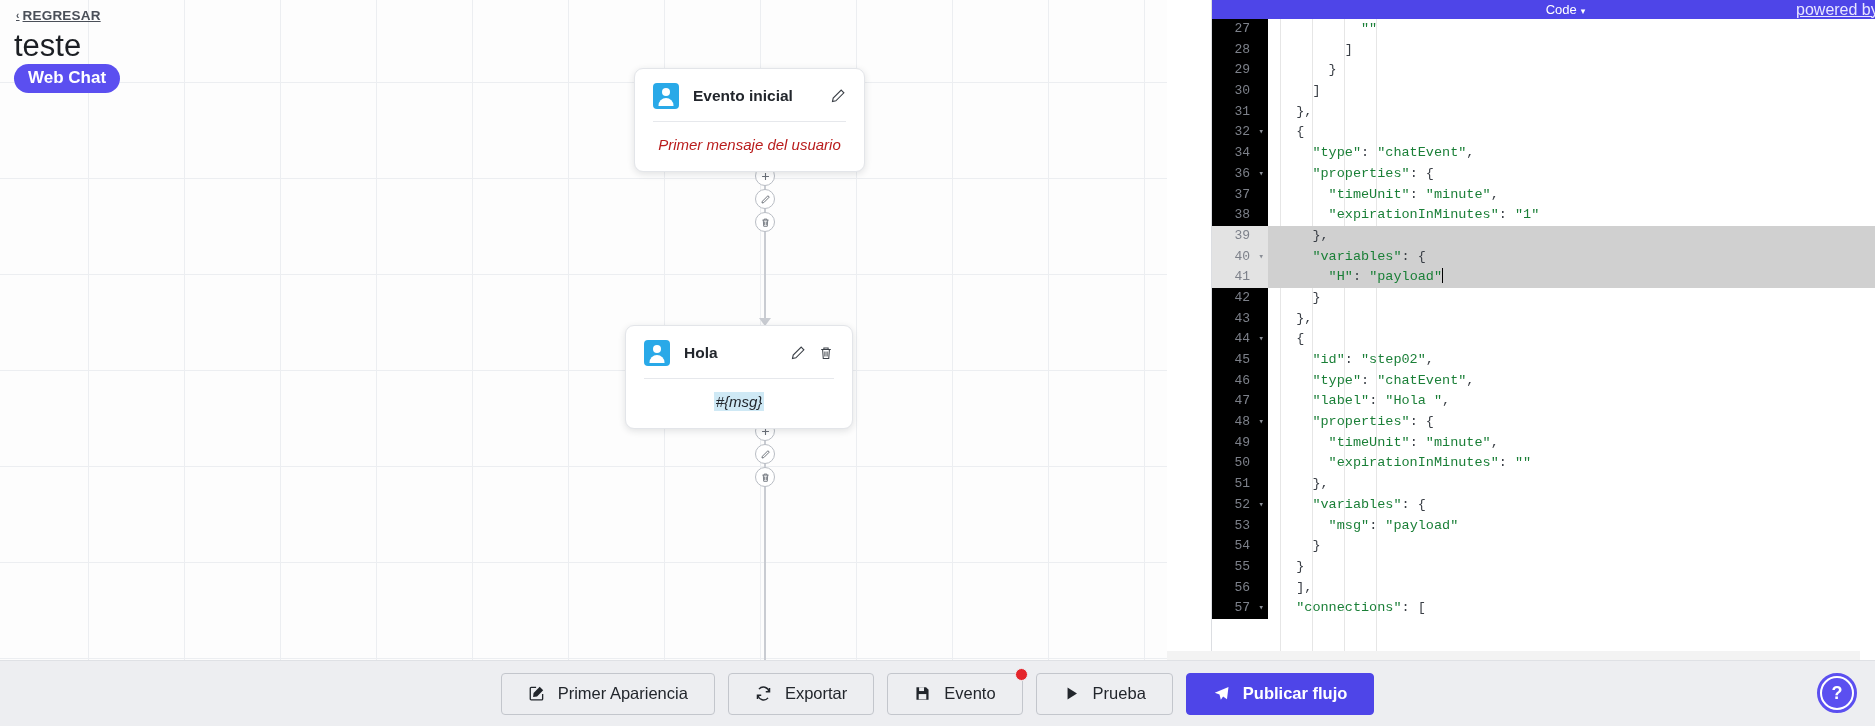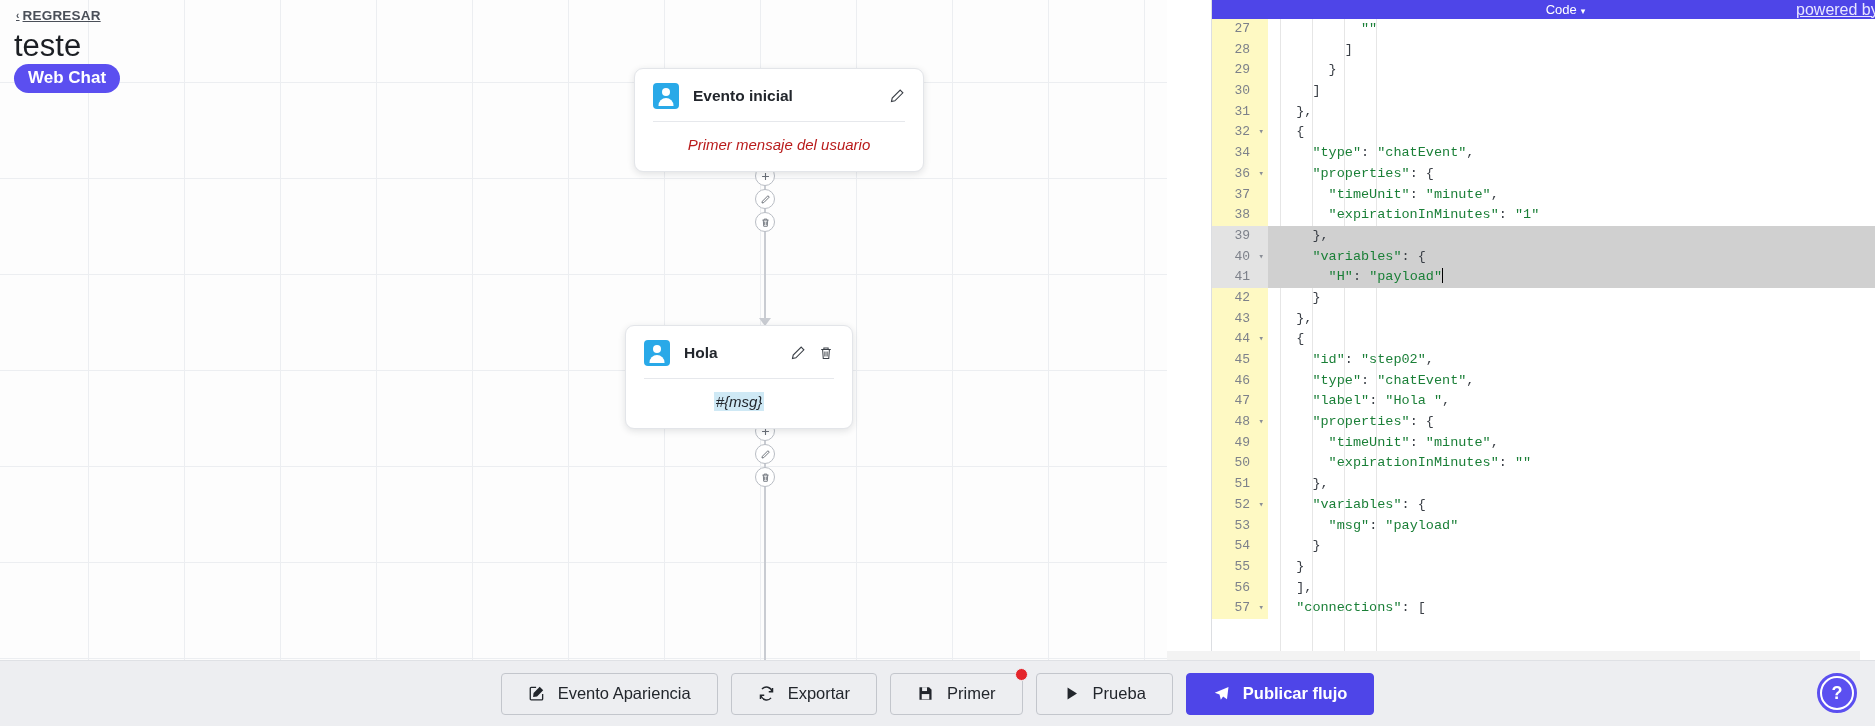--- a/index.html
+++ b/index.html
@@ -72,21 +72,21 @@
   .ico-btn { width: 16px; height: 16px; cursor: pointer; color: #3a3f46; }
   .ico-btn svg { display: block; width: 16px; height: 16px; }
   .node-sep { height: 1px; background: #e6e8ec; margin: 0 18px; }
   .node-body {
     padding: 14px 18px 18px; text-align: center;
     font-size: 15px; font-style: italic; color: #30343a;
   }
   .node-body .ph { color: #b91c1c; }
   .node-body .varchip { background: #cfe9f5; padding: 1px 2px; color: #22262c; }
 
-  #node-1 { left: 634px; top: 68px; width: 290px; }
+  #node-1 { left: 634px; top: 68px; width: 231px; }
   #node-2 { left: 625px; top: 325px; width: 228px; }
 
   
   .conn-line { position: absolute; width: 2px; background: #c9ccd2; z-index: 1; }
   .conn-arrow {
     position: absolute; width: 0; height: 0; z-index: 1;
     border-left: 6px solid transparent; border-right: 6px solid transparent;
     border-top: 8px solid #c9ccd2;
   }
   .mini-stack { position: absolute; z-index: 3; display: flex; flex-direction: column; gap: 3px; }
@@ -118,21 +118,21 @@
     color: #e8e6ff; text-decoration: underline; cursor: pointer; z-index: 2;
   }
   #code-area {
     position: relative; height: 641px; overflow: hidden;
     font-family: "Liberation Mono", monospace; font-size: 13.5px;
     background: #fff;
   }
   .code-row { display: flex; height: 20.7px; line-height: 20.7px; white-space: pre; }
   .gutter {
     width: 56px; flex: 0 0 56px; text-align: right;
-    padding-right: 18px; color: #7d818a; background: #fef9c3;
+    padding-right: 18px; color: #7d818a; background: #000000;
     position: relative; font-size: 13px;
   }
   .gutter .fold {
     position: absolute; right: 4px; top: 0; color: #8a8e96; font-size: 9px;
   }
   .code-text { flex: 1; padding-left: 12px; color: #3a3f46; position: relative; }
   .s-str { color: #1a7f37; }
   .s-pun { color: #3a3f46; }
   .hl-row .code-text::before{
     content:""; position:absolute; left:0; top:0; bottom:0; right:0;
@@ -356,21 +356,21 @@
 
   <div id="toolbar">
       <div class="tb-wrap">
         <button class="tb-btn">
           <span style="display: flex;">
             <svg viewBox="0 0 18 18" fill="none" stroke="currentColor" stroke-width="1.4">
               <path d="M15.5 9.6v5.1a1 1 0 0 1-1 1H3.4a1 1 0 0 1-1-1V3.6a1 1 0 0 1 1-1h5.2"></path>
               <path d="M12.4 1.9l3.7 3.7-6.5 6.5-4.2.5.5-4.2z" fill="currentColor" stroke="none"></path>
             </svg>
           </span>
-          <span>Evento Apariencia</span>
+          <span>Primer Apariencia</span>
         </button>
       </div>
       <div class="tb-wrap">
         <button class="tb-btn">
           <span style="display: flex;">
             <svg viewBox="0 0 18 18" fill="none" stroke="currentColor" stroke-width="1.5">
               <path d="M15 7.2A6.2 6.2 0 0 0 4.2 4.4M3 10.8A6.2 6.2 0 0 0 13.8 13.6"></path>
               <path d="M15.4 3.2v4h-4M2.6 14.8v-4h4"></path>
             </svg>
           </span>
@@ -379,21 +379,21 @@
       </div>
       <div class="tb-wrap">
         <button class="tb-btn">
           <span style="display: flex;">
             <svg viewBox="0 0 18 18" fill="currentColor">
               <path d="M2.6 2.4h10.2l2.6 2.6v10.6H2.6z"></path>
               <rect x="5.4" y="2.4" width="5.2" height="4" fill="#edeef1"></rect>
               <rect x="5" y="9.6" width="8" height="5.6" fill="#edeef1"></rect>
             </svg>
           </span>
-          <span>Primer</span>
+          <span>Evento</span>
         </button>
         <span class="dot-badge"></span>
       </div>
       <div class="tb-wrap">
         <button class="tb-btn">
           <span style="display: flex;">
             <svg viewBox="0 0 18 18" fill="currentColor">
               <path d="M4.8 2.6l10 6.4-10 6.4z"></path>
             </svg>
           </span>

